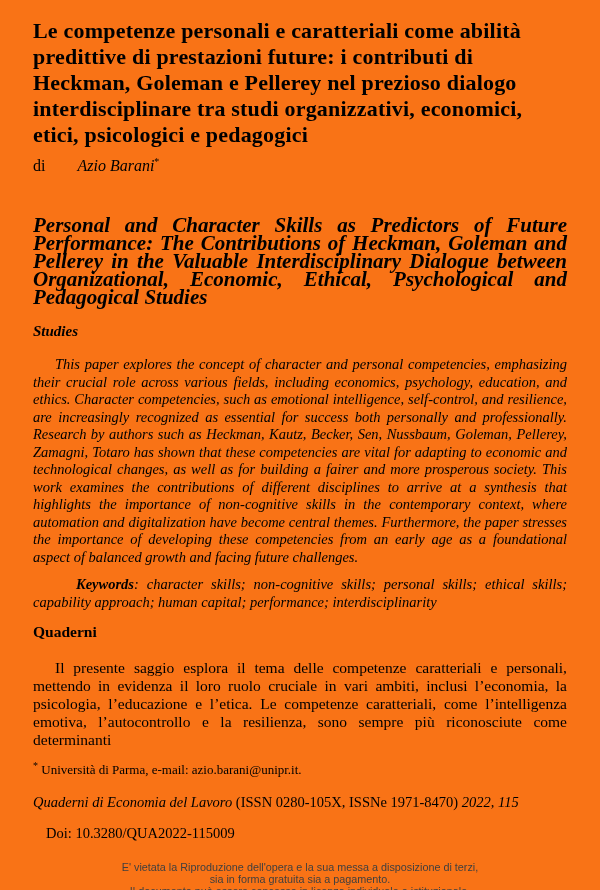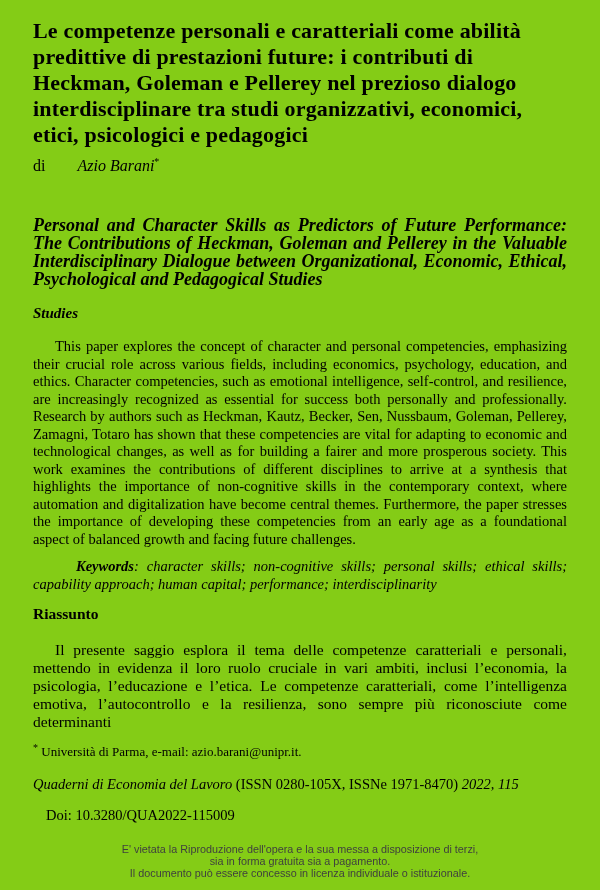--- a/index.html
+++ b/index.html
@@ -1,21 +1,21 @@
 <!DOCTYPE html>
 <html lang="it"><head>
 <meta charset="utf-8">
 <style>
   html, body { margin: 0; padding: 0; background: #ffffff; }
   .page {
     position: relative;
     width: 600px;
     height: 890px;
     margin: 0;
-    background: #84cc16;
+    background: #f97316;
     box-sizing: border-box;
     padding: 18px 33px 0 33px;
     overflow: hidden;
     font-family: "Liberation Serif", "DejaVu Serif", serif;
     color: #000000;
   }
   .title-it {
     margin: 0;
     font-size: 22px;
     line-height: 26px;
@@ -29,37 +29,38 @@
     line-height: 20px;
   }
   .byline .author { font-style: italic; margin-left: 28px; }
   .byline sup, .footnote sup {
     font-size: 10px;
     vertical-align: super;
     line-height: 0;
   }
   .title-en {
     margin: 40px 0 8px 0;
-    font-size: 18px;
+    font-size: 21px;
     line-height: 18px;
     font-weight: bold;
     font-style: italic;
     text-align: justify;
   }
   .section-heading {
     margin: 16px 0 0 0;
     font-size: 15px;
     line-height: 18px;
     font-weight: bold;
   }
   .italic-heading { font-style: italic; }
   .abstract-body {
     margin: 16px 0 0 0;
     font-size: 14.5px;
     line-height: 17.5px;
+    font-style: italic;
     text-align: justify;
     text-indent: 22px;
   }
   .keywords {
     margin: 10px 0 0 0;
     font-size: 14.5px;
     line-height: 17.5px;
     font-style: italic;
     text-align: justify;
   }
@@ -113,21 +114,21 @@
   <p class="byline"><span>di </span><span class="author">Azio Barani</span><sup>*</sup></p>
 
   <p class="title-en">Personal and Character Skills as Predictors of Future Performance: The Contributions of Heckman, Goleman and Pellerey in the Valuable Interdisciplinary Dialogue between Organizational, Economic, Ethical, Psychological and Pedagogical Studies</p>
 
   <h2 class="section-heading italic-heading">Studies</h2>
 
   <p class="abstract-body">This paper explores the concept of character and personal competencies, emphasizing their crucial role across various fields, including economics, psychology, education, and ethics. Character competencies, such as emotional intelligence, self-control, and resilience, are increasingly recognized as essential for success both personally and professionally. Research by authors such as Heckman, Kautz, Becker, Sen, Nussbaum, Goleman, Pellerey, Zamagni, Totaro has shown that these competencies are vital for adapting to economic and technological changes, as well as for building a fairer and more prosperous society. This work examines the contributions of different disciplines to arrive at a synthesis that highlights the importance of non-cognitive skills in the contemporary context, where automation and digitalization have become central themes. Furthermore, the paper stresses the importance of developing these competencies from an early age as a foundational aspect of balanced growth and facing future challenges.</p>
 
   <p class="keywords"><span class="kw-label">Keywords</span><span>: character skills; non-cognitive skills; personal skills; ethical skills; capability approach; human capital; performance; interdisciplinarity</span></p>
 
-  <h2 class="riassunto-heading">Riassunto</h2>
+  <h2 class="riassunto-heading">Quaderni</h2>
 
   <p class="riassunto-body">Il presente saggio esplora il tema delle competenze caratteriali e personali, mettendo in evidenza il loro ruolo cruciale in vari ambiti, inclusi l’economia, la psicologia, l’educazione e l’etica. Le competenze caratteriali, come l’intelligenza emotiva, l’autocontrollo e la resilienza, sono sempre più riconosciute come determinanti</p>
 
   <p class="footnote"><sup>*</sup><span> Università di Parma, e-mail: azio.barani@unipr.it.</span></p>
 
   <p class="journal-line"><span class="jname">Quaderni di Economia del Lavoro</span><span> (ISSN 0280-105X, ISSNe 1971-8470) </span><span class="jissue">2022, 115</span></p>
 
   <p class="doi-line">Doi: 10.3280/QUA2022-115009</p>
 
   <div class="copyright">

